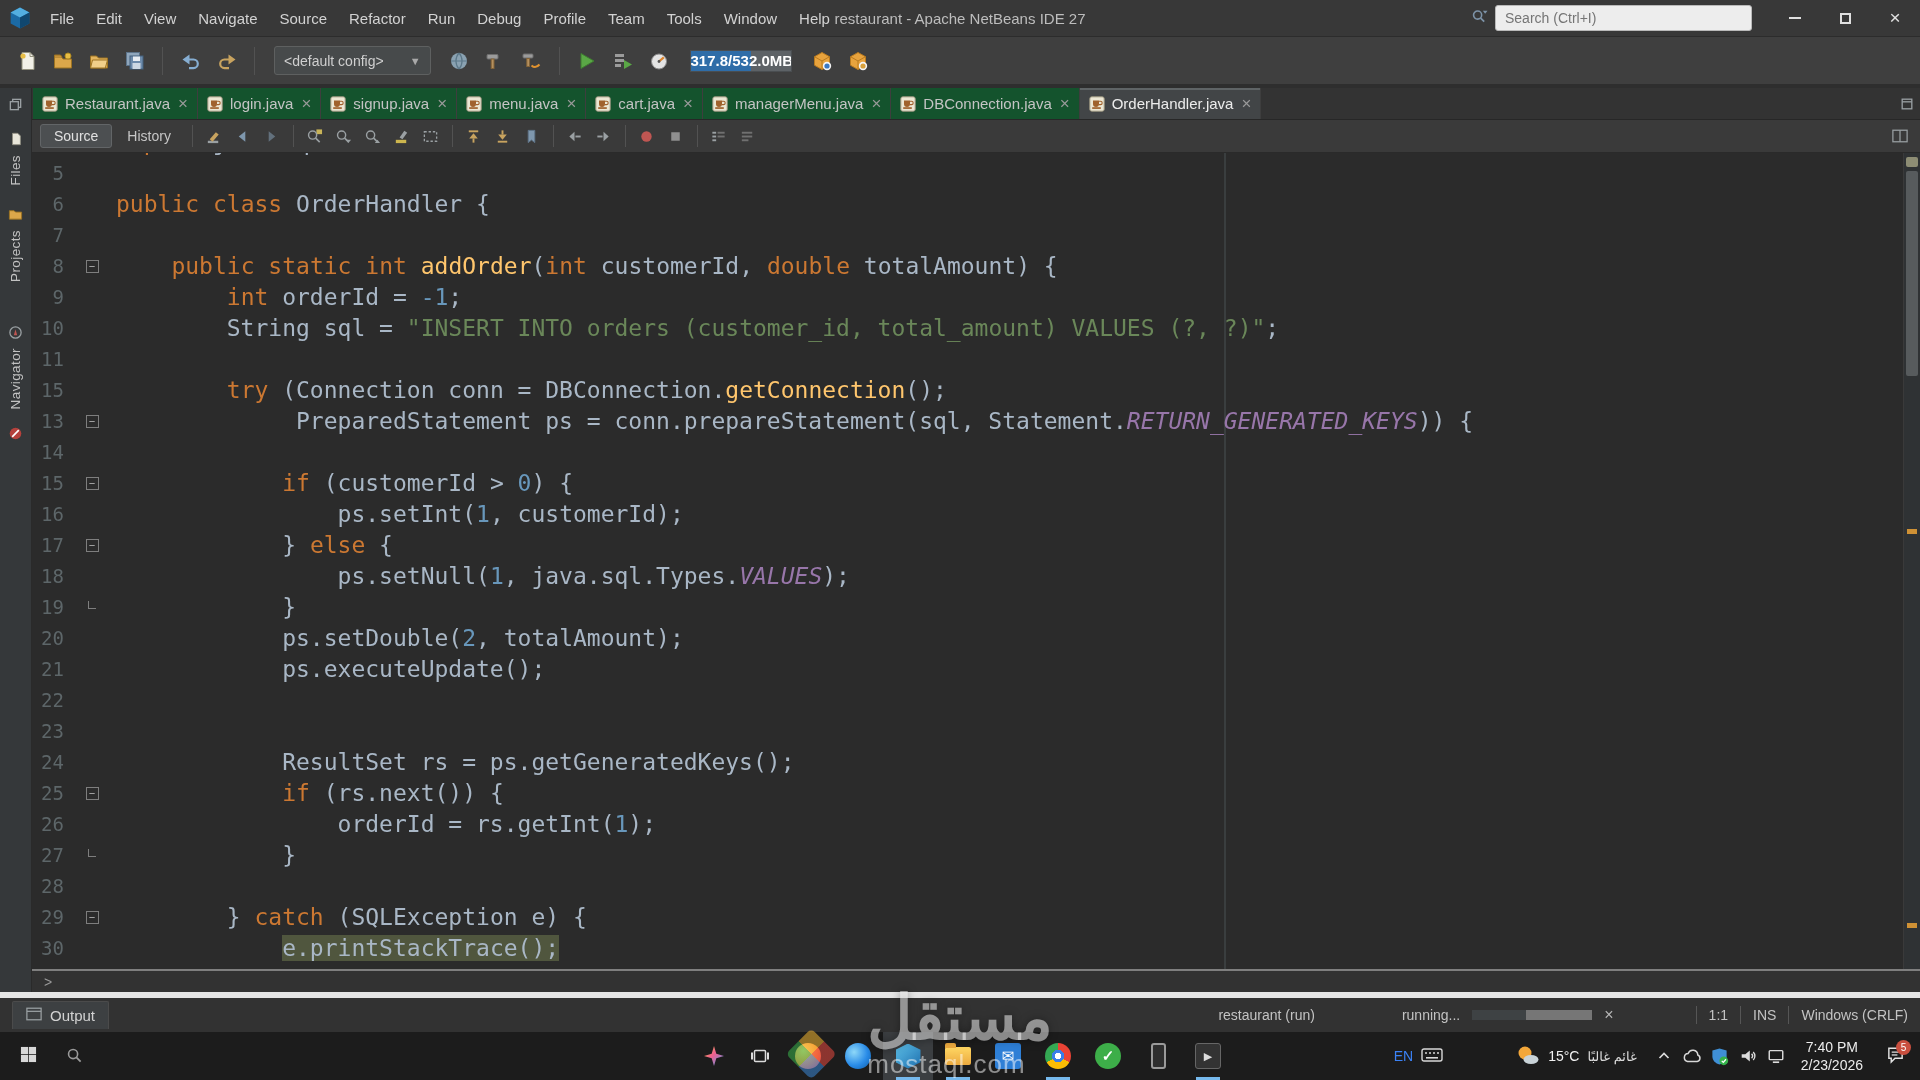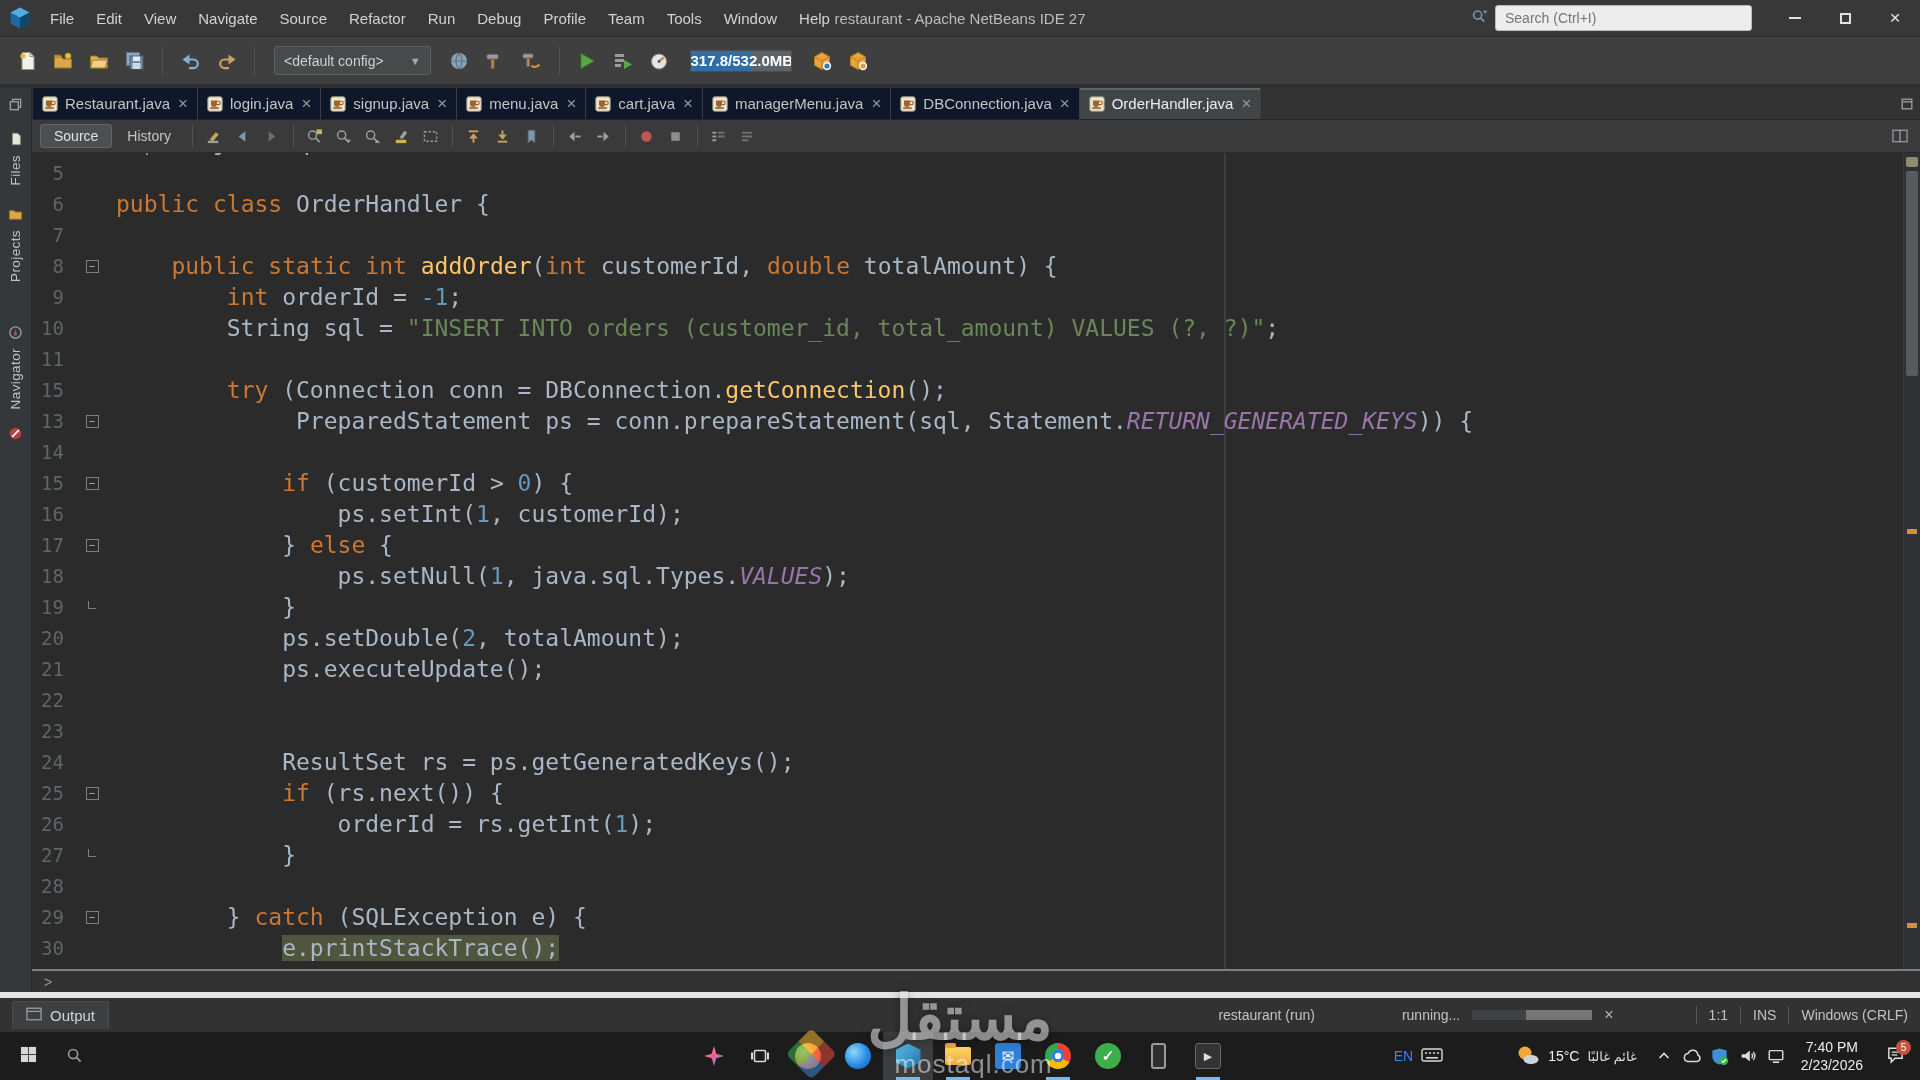--- a/index.html
+++ b/index.html
@@ -41,21 +41,21 @@
   .main{flex:1;display:flex;min-height:0}
   .rail{width:32px;background:#35383a;border-right:1px solid #2a2a2a;display:flex;flex-direction:column;align-items:center;padding-top:5px;gap:9px;flex:0 0 auto}
   .rail-ico{display:flex;align-items:center;justify-content:center;width:24px;height:22px}
   .rail-tab{display:flex;flex-direction:column;align-items:center;gap:5px;padding:4px 0}
   .rail-label{writing-mode:vertical-rl;transform:rotate(180deg);font-size:13.5px;color:#c2c2c2;letter-spacing:.4px}
   .rail-gap{height:14px}
   .center{flex:1;display:flex;flex-direction:column;min-width:0}
 
   
   .tabbar{height:32px;background:#333333;display:flex;align-items:stretch;border-bottom:1px solid #272727;padding-left:1px;position:relative;flex:0 0 auto}
-  .ftab{display:flex;align-items:center;gap:7px;padding:0 9px;font-size:15px;color:#c4c4c4;border-right:1px solid #3e3e3e;background:#0f172a;white-space:nowrap}
+  .ftab{display:flex;align-items:center;gap:7px;padding:0 9px;font-size:15px;color:#c4c4c4;border-right:1px solid #3e3e3e;background:#14532d;white-space:nowrap}
   .ftab.active{background:#424547;color:#ececec;box-shadow:inset 0 2px 0 #5f6althea6;}
   .ftab.active{box-shadow:inset 0 2px 0 #5f6466}
   .jico{display:flex;align-items:center}
   .tab-close{color:#9a9a9a;font-size:17px;line-height:1;margin-left:1px}
   .tabbar-right{position:absolute;right:6px;top:0;bottom:0;display:flex;align-items:center}
 
   
   .edtoolbar{height:33px;background:#3a3a3a;border-bottom:1px solid #2a2a2a;display:flex;align-items:center;padding:0 8px;gap:2px;font-size:14px;flex:0 0 auto}
   .src-btn{padding:3px 13px;background:#4c4f51;border:1px solid #626567;border-radius:3px;color:#e0e0e0}
   .hist-btn{padding:3px 13px;color:#c6c6c6}
@@ -133,21 +133,21 @@
   .weather{display:flex;align-items:center;gap:8px;padding:0 13px;height:55px;margin-left:46px}
   .wtemp{font-size:14px;color:#f0f0f0}
   .wcond{font-size:13px;color:#dcdcdc}
   .tray-ico{width:28px;height:48px;display:flex;align-items:center;justify-content:center}
   .clock{text-align:center;font-size:14px;line-height:1.3;padding:0 11px;color:#ececec}
   .action{width:42px;height:48px;display:flex;align-items:center;justify-content:center;position:relative}
   .badge{position:absolute;top:8px;right:5px;min-width:15px;height:15px;border-radius:8px;background:#c94f3f;color:#fff;
     font-size:10px;display:flex;align-items:center;justify-content:center;padding:0 3px}
 
   
-  .watermark{position:absolute;left:50%;bottom:0;transform:translateX(-50%);text-align:right;z-index:60;
+  .watermark{position:absolute;left:50%;bottom:0;transform:translateX(-50%);text-align:left;z-index:60;
     pointer-events:none;color:rgba(255,255,255,.5)}
   .wm-title{font-size:62px;font-weight:bold;line-height:1.02;text-shadow:0 0 10px rgba(0,0,0,.35)}
   .wm-url{font-size:26px;margin-top:0;letter-spacing:1px}
   .wm-cube{position:absolute;left:-74px;bottom:8px;width:36px;height:36px;transform:rotate(45deg);border-radius:5px;opacity:.55;
     background:conic-gradient(#e8493f 0 25%,#3a86d4 25% 50%,#38b24a 50% 75%,#f2b530 75%)}
 </style>
 </head>
 <body>
 
 <div class="stage">

